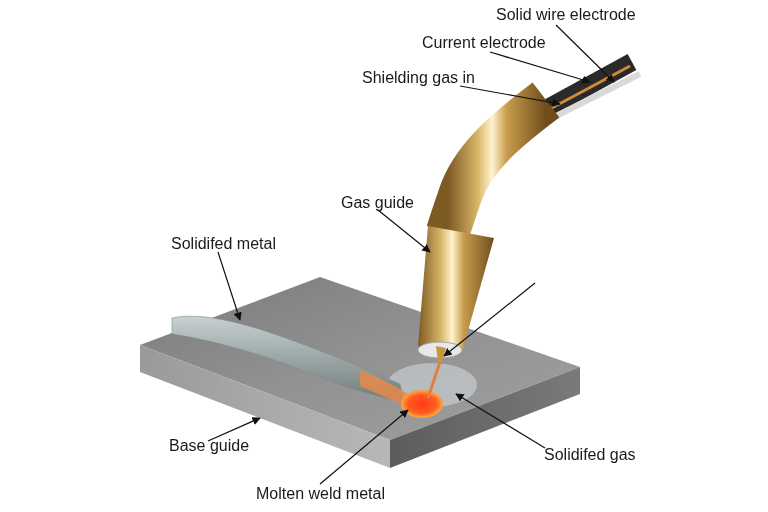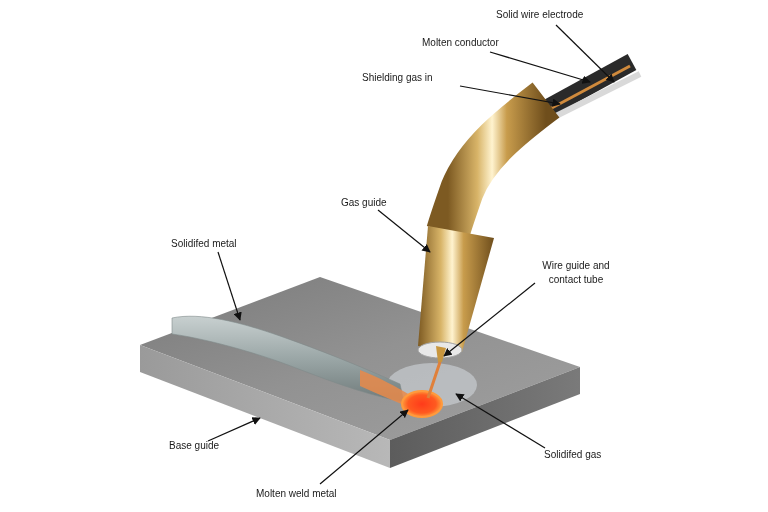--- a/index.html
+++ b/index.html
@@ -1,18 +1,18 @@
 <!DOCTYPE html>
 <html><head>
 <meta charset="utf-8">
 <style>
   html, body { margin:0; padding:0; background:#ffffff; }
   #stage { position:relative; width:768px; height:512px; overflow:hidden; background:#fff; font-family:"Liberation Sans", sans-serif; }
   svg#art { position:absolute; left:0; top:0; }
-  .lbl { position:absolute; font-size:10px; color:#1a1a1a; white-space:nowrap; line-height:14px; }
+  .lbl { position:absolute; font-size:16px; color:#1a1a1a; white-space:nowrap; line-height:14px; }
   .lbl.center { text-align:center; }
 </style>
 </head>
 <body>
 
 <div id="stage">
   <svg id="art" width="768" height="512" viewBox="0 0 768 512">
     <defs>
       <linearGradient id="topG" x1="0" y1="0" x2="1" y2="1">
         <stop offset="0" stop-color="#7a7a7a"></stop>
@@ -82,24 +82,20 @@
       <line x1="378" y1="210" x2="430" y2="252" marker-end="url(#arr)"></line>
       <line x1="218" y1="252" x2="240" y2="320" marker-end="url(#arr)"></line>
       <line x1="535" y1="283" x2="444" y2="356" marker-end="url(#arr)"></line>
       <line x1="208" y1="441" x2="260" y2="418" marker-end="url(#arr)"></line>
       <line x1="320" y1="484" x2="408" y2="410" marker-end="url(#arr)"></line>
       <line x1="545" y1="448" x2="456" y2="394" marker-end="url(#arr)"></line>
     </g>
   </svg>
 
   <div class="lbl" style="left:496px;top:8px;">Solid wire electrode</div>
-  <div class="lbl" style="left:422px;top:36px;">Molten conductor</div>
+  <div class="lbl" style="left:422px;top:36px;">Current electrode</div>
   <div class="lbl" style="left:362px;top:71px;">Shielding gas in</div>
   <div class="lbl" style="left:341px;top:196px;">Gas guide</div>
   <div class="lbl" style="left:171px;top:237px;">Solidifed metal</div>
-  <div class="lbl center" style="left:526px;top:259px;width:100px;">
-    <div>Wire guide and</div>
-    <div>contact tube</div>
-  </div>
   <div class="lbl" style="left:169px;top:439px;">Base guide</div>
   <div class="lbl" style="left:256px;top:487px;">Molten weld metal</div>
   <div class="lbl" style="left:544px;top:448px;">Solidifed gas</div>
 </div>
 
 </body></html>

